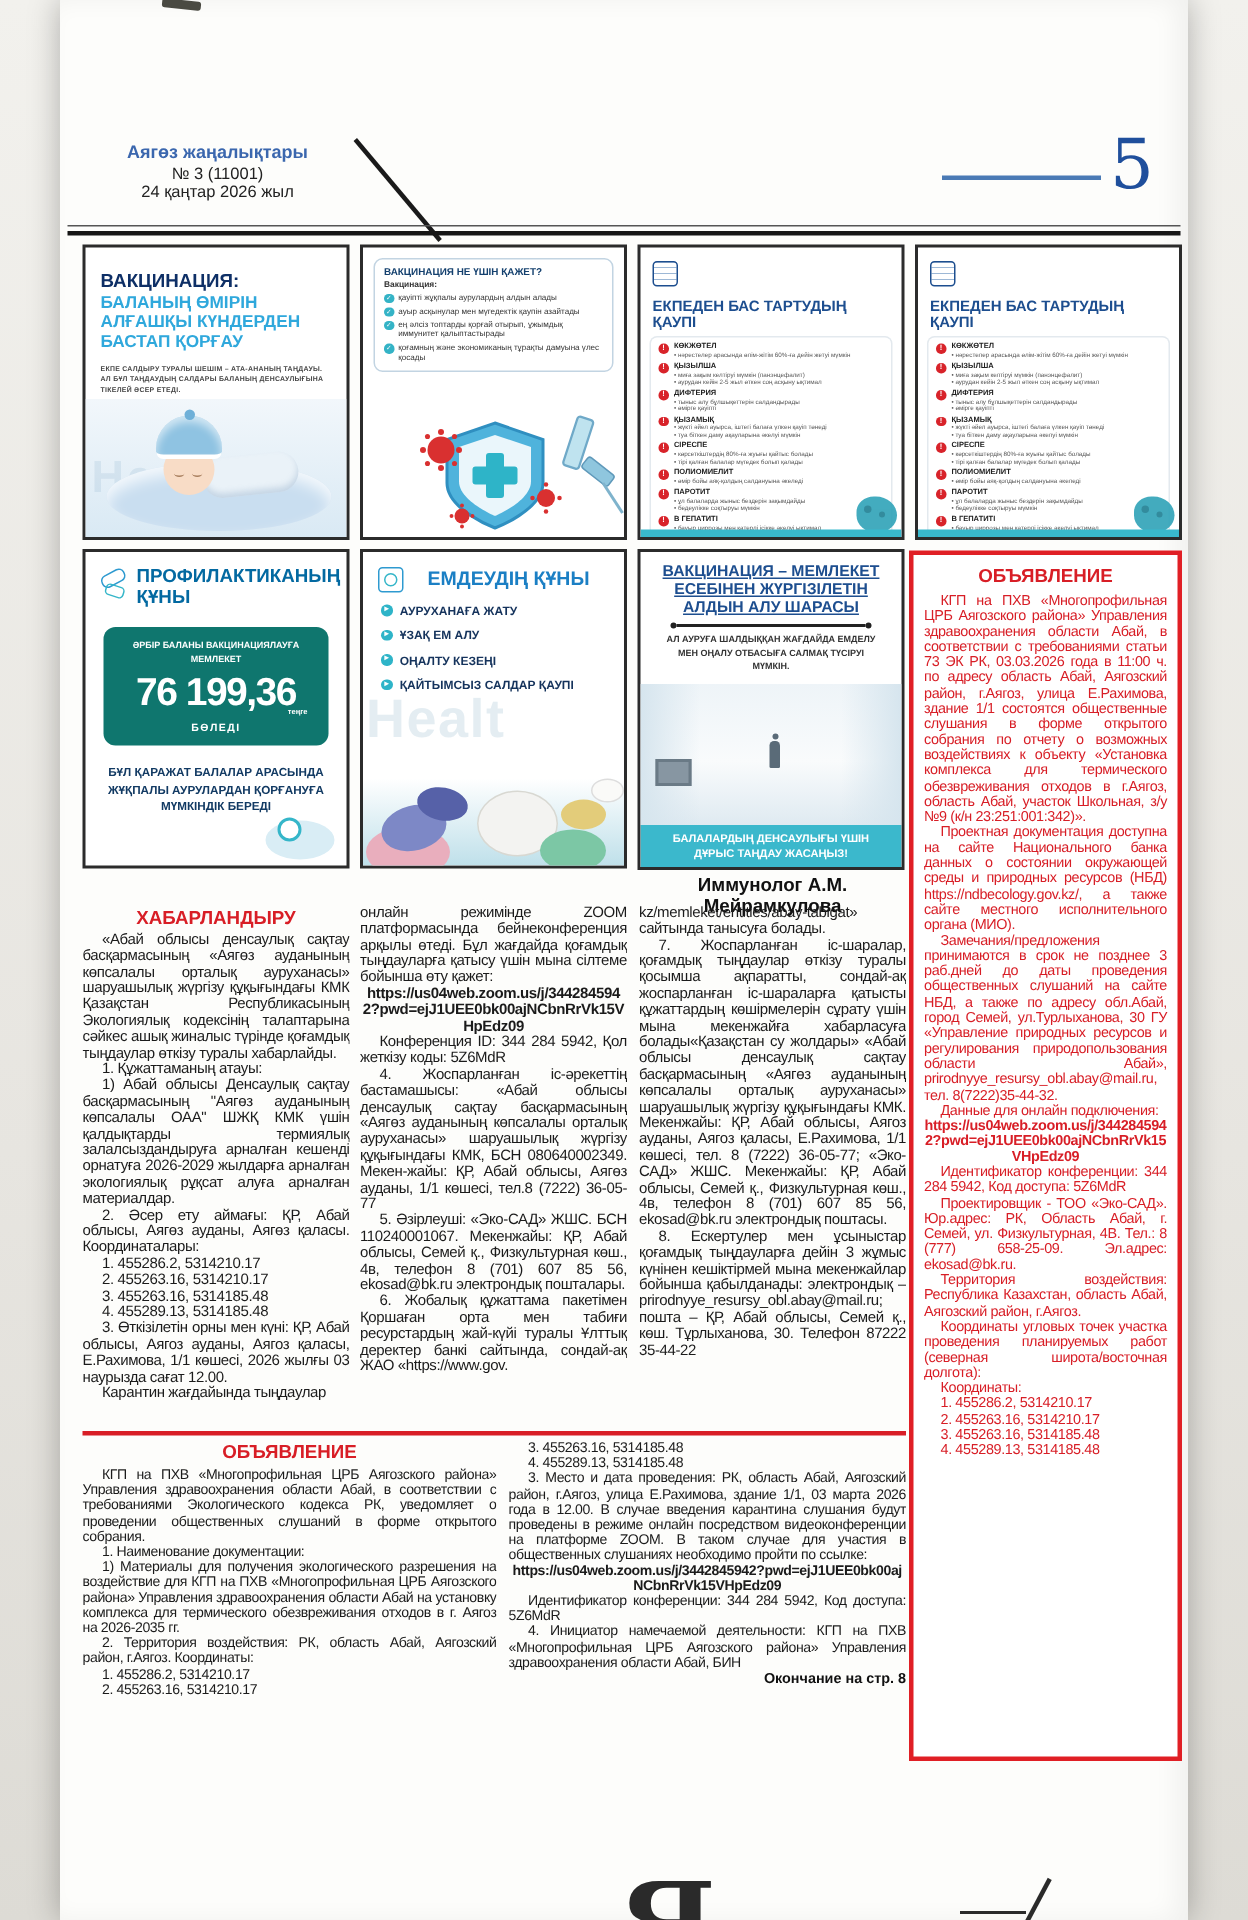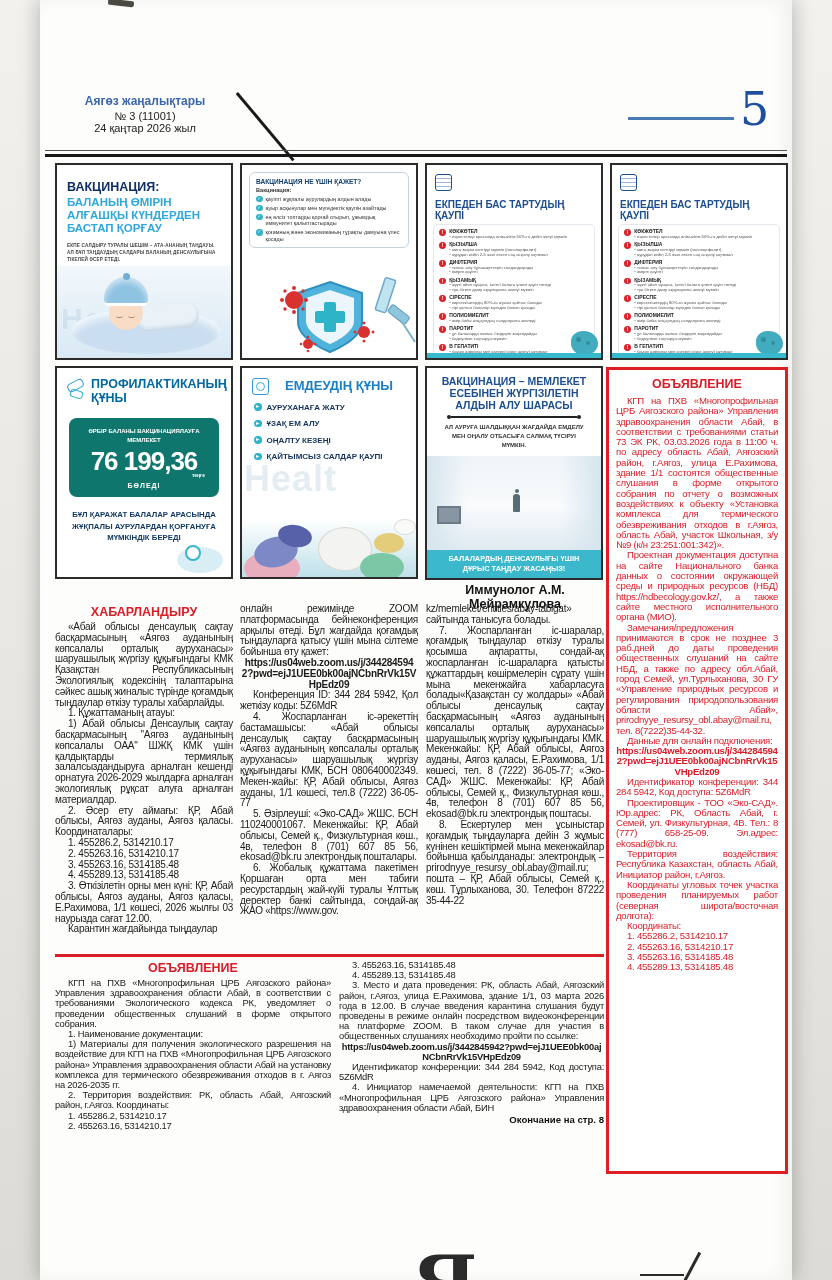--- a/index.html
+++ b/index.html
@@ -90,21 +90,21 @@
   .money-ic::after{content:"";position:absolute;left:3px;top:3px;width:7px;height:7px;border:1.4px solid #35b6c9;border-radius:50%;}
   .t-title{font-size:13px;font-weight:800;color:#1b7fc4;}
   .t-item{display:flex;gap:5px;margin:7.5px 0 0 12px;align-items:center;}
   .t-ic{flex:0 0 auto;width:7.5px;height:7.5px;border-radius:50%;background:#2eb4c8;color:#fff;font-size:5.5px;line-height:7.5px;text-align:center;font-weight:bold;}
   .t-label{font-size:8px;font-weight:800;color:#15335c;}
   .t-wm{position:absolute;left:2px;top:90px;font-size:36px;font-weight:800;color:rgba(90,140,175,.16);letter-spacing:1px;}
   .t-pillbed{position:absolute;left:0;right:0;bottom:0;height:58px;background:linear-gradient(180deg,rgba(191,224,234,0),#bfe0ea);}
   .pill{position:absolute;border-radius:50%;}
 
   
-  .s-title{margin:8px 6px 0;text-align:center;font-size:10.5px;font-weight:800;color:#1d4e8f;line-height:11.8px;}
+  .s-title{margin:8px 6px 0;text-align:center;font-size:10.5px;font-weight:800;color:#1d4e8f;line-height:11.8px;text-decoration:underline;}
   .s-div{display:flex;align-items:center;margin:4px 20px;}
   .s-dot{width:4px;height:4px;background:#222;border-radius:50%;}
   .s-line{flex:1;height:2px;background:#222;}
   .s-note{margin:2px 14px 0;text-align:center;font-size:6px;font-weight:800;color:#333;line-height:9px;}
   .s-photo{position:absolute;left:0;right:0;bottom:28px;height:94px;overflow:hidden;
      background:linear-gradient(180deg,#eef4f8 0%,#f9fbfc 55%,#dfeaf1 100%);}
   .s-wallL{position:absolute;left:0;top:0;width:40px;height:100%;background:linear-gradient(90deg,#d6e5ee,rgba(214,229,238,0));}
   .s-wallR{position:absolute;right:0;top:0;width:40px;height:100%;background:linear-gradient(270deg,#d6e5ee,rgba(214,229,238,0));}
   .s-man{position:absolute;left:86px;top:38px;width:7px;height:18px;background:#5a6b78;border-radius:3px 3px 1px 1px;}
   .s-man::before{content:"";position:absolute;left:1.5px;top:-5px;width:4px;height:4px;background:#5a6b78;border-radius:50%;}
@@ -467,21 +467,21 @@
 
     <div id="redbox">
       <div class="red-heading">ОБЪЯВЛЕНИЕ</div>
       <p class="rp">КГП на ПХВ «Многопрофильная ЦРБ Аягозского района» Управления здравоохранения области Абай, в соответствии с требованиями статьи 73 ЭК РК, 03.03.2026 года в 11:00 ч. по адресу область Абай, Аягозский район, г.Аягоз, улица Е.Рахимова, здание 1/1 состоятся общественные слушания в форме открытого собрания по отчету о возможных воздействиях к объекту «Установка комплекса для термического обезвреживания отходов в г.Аягоз, область Абай, участок Школьная, з/у №9 (к/н 23:251:001:342)».</p>
       <p class="rp">Проектная документация доступна на сайте Национального банка данных о состоянии окружающей среды и природных ресурсов (НБД) https://ndbecology.gov.kz/, а также сайте местного исполнительного органа (МИО).</p>
       <p class="rp">Замечания/предложения принимаются в срок не позднее 3 раб.дней до даты проведения общественных слушаний на сайте НБД, а также по адресу обл.Абай, город Семей, ул.Турлыханова, 30 ГУ «Управление природных ресурсов и регулирования природопользования области Абай», prirodnyye_resursy_obl.abay@mail.ru, тел. 8(7222)35-44-32.</p>
       <p class="rp">Данные для онлайн подключения:</p>
       <p class="rp link">https://us04web.zoom.us/j/3442845942?pwd=ejJ1UEE0bk00ajNCbnRrVk15VHpEdz09</p>
       <p class="rp">Идентификатор конференции: 344 284 5942, Код доступа: 5Z6MdR</p>
       <p class="rp">Проектировщик - ТОО «Эко-САД». Юр.адрес: РК, Область Абай, г. Семей, ул. Физкультурная, 4В. Тел.: 8 (777) 658-25-09. Эл.адрес: ekosad@bk.ru.</p>
-      <p class="rp">Территория воздействия: Республика Казахстан, область Абай, Инициатор район, г.Аягоз.</p>
+      <p class="rp">Территория воздействия: Республика Казахстан, область Абай, Аягозский район, г.Аягоз.</p>
       <p class="rp">Координаты угловых точек участка проведения планируемых работ (северная широта/восточная долгота):</p>
       <p class="rp">Координаты:</p>
       <p class="rp coord">1. 455286.2, 5314210.17</p>
       <p class="rp coord">2. 455263.16, 5314210.17</p>
       <p class="rp coord">3. 455263.16, 5314185.48</p>
       <p class="rp coord">4. 455289.13, 5314185.48</p>
     </div>
 
     <div class="col" id="c1">
       <div class="art-heading">ХАБАРЛАНДЫРУ</div>

